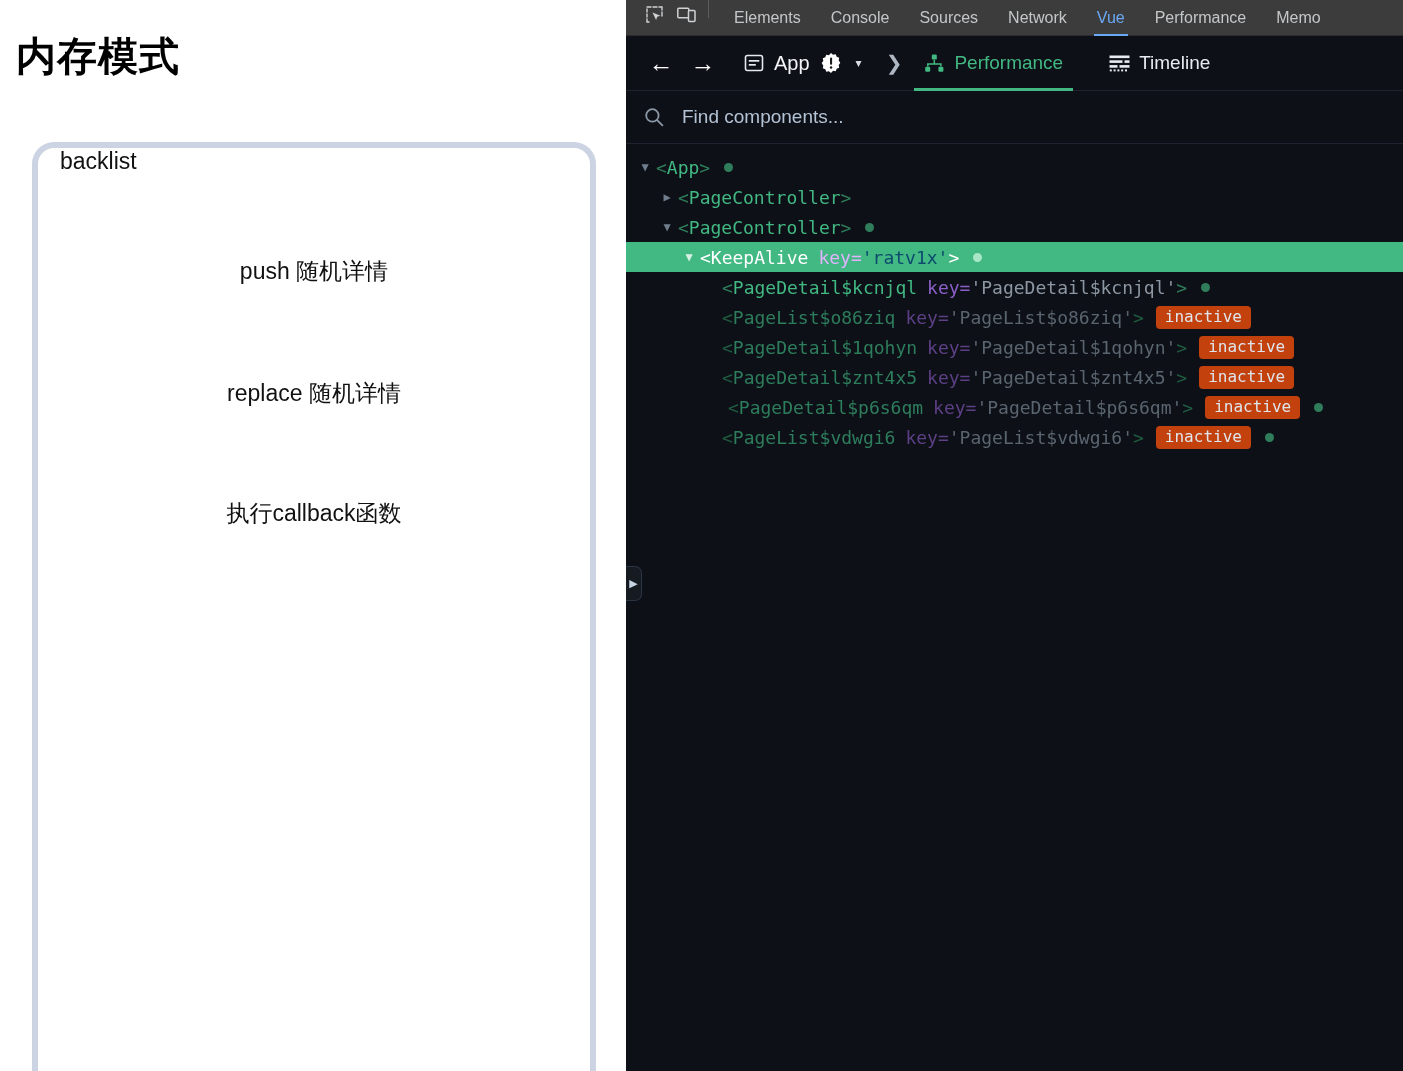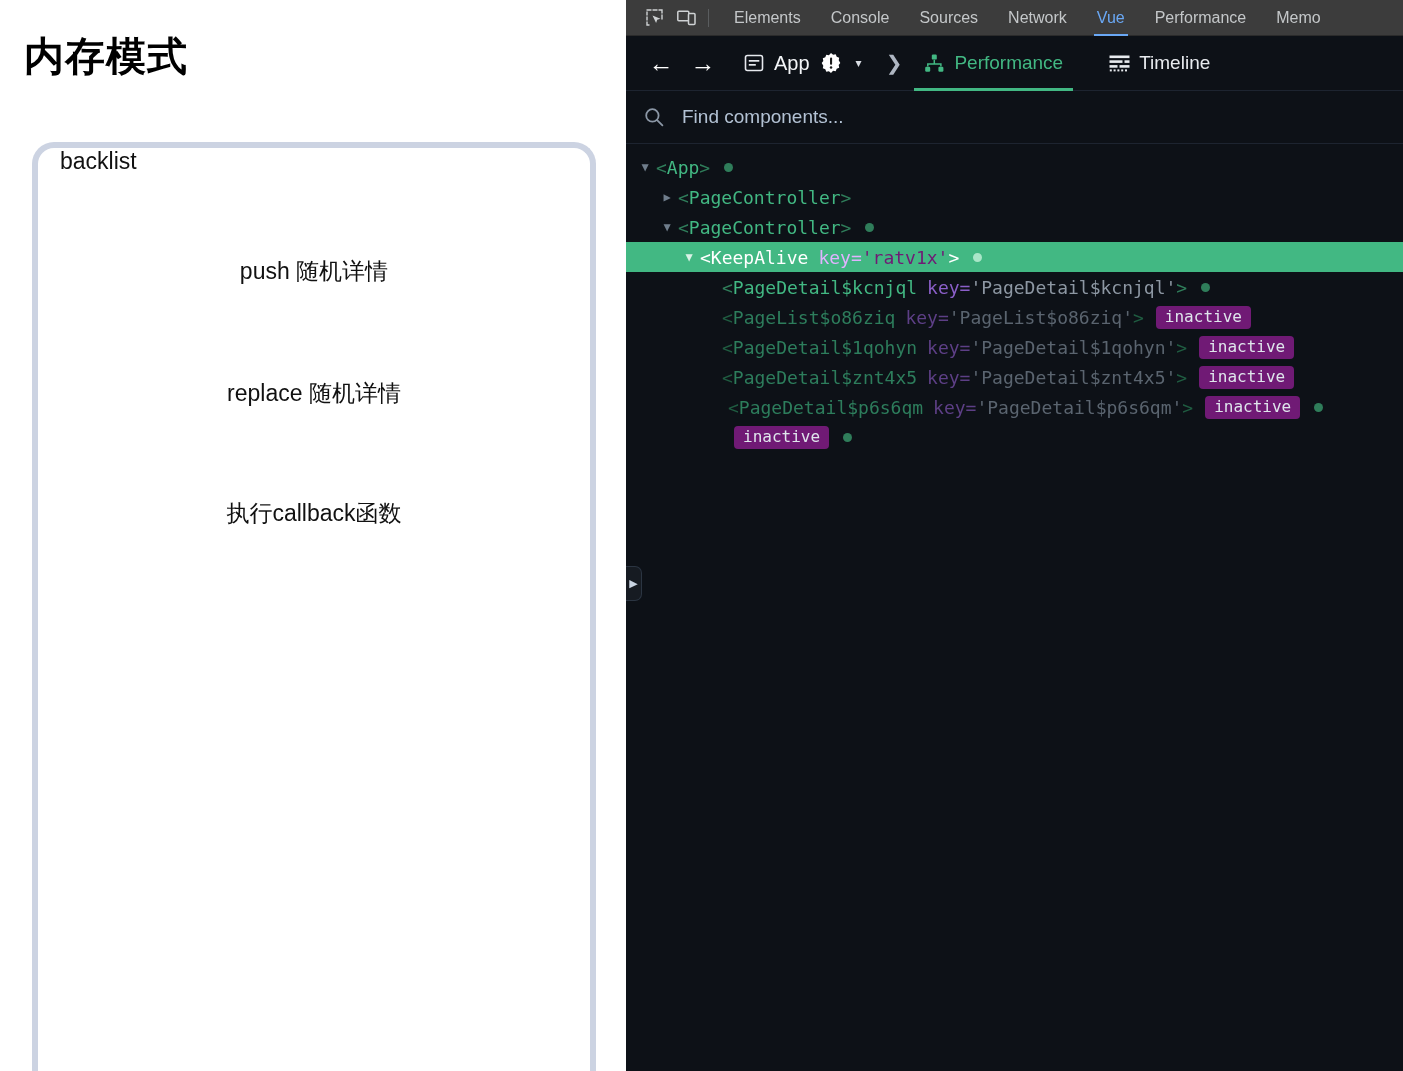--- a/index.html
+++ b/index.html
@@ -18,21 +18,20 @@
     position: relative;
     overflow: hidden;
   }
   .page-title {
     font-size: 40px;
     font-weight: bold;
     color: #000000;
     padding: 34px 0 0 16px;
     letter-spacing: 1px;
     line-height: 1.1;
-    margin-left: 8px;
   }
   .phone-frame {
     position: absolute;
     left: 32px; top: 142px;
     width: 564px; height: 960px;
     background: #ffffff;
     border: 6px solid #ccd3e2;
     border-bottom: none;
     border-radius: 22px 22px 0 0;
     overflow: hidden;
@@ -65,21 +64,20 @@
     background: #101418;
     position: relative;
     overflow: hidden;
   }
 
   
   .dt-tabstrip {
     height: 36px;
     background: #3c3c3c;
     display: flex;
-    align-items: center;
     padding-left: 12px;
     border-bottom: 1px solid #2b2b2b;
   }
   .tb-icon-btn {
     width: 32px; height: 28px;
     display: flex; align-items: center; justify-content: center;
     color: #cfd2d4;
   }
   .tb-sep {
     width: 1px; height: 18px;
@@ -192,21 +190,21 @@
     position: relative;
     padding-left: 8px;
   }
   .trow.selected {
     background: #42b883;
     border-radius: 0 0 0 0;
   }
   .trow.selected .tag-br,
   .trow.selected .tag-nm { color: #ffffff; }
   .trow.selected .attr-k  { color: #e0b3ff; }
-  .trow.selected .attr-v  { color: #701a75; }
+  .trow.selected .attr-v  { color: #0c4a6e; }
   .trow.selected .arrow   { color: #d9f2e6; }
   .arrow {
     width: 22px;
     color: #6f7d8c;
     font-size: 12px;
     flex: 0 0 22px;
     text-align: center;
   }
   .arrow.empty { visibility: hidden; }
   .tag-br { color: #2f7d5a; }
@@ -220,21 +218,21 @@
   .gdot {
     width: 9px; height: 9px;
     border-radius: 50%;
     background: #2f7d5a;
     margin-left: 14px;
     flex: 0 0 9px;
   }
   .trow.selected .gdot { background: #a9e6c8; }
   .badge {
     margin-left: 12px;
-    background: #701a75;
+    background: #c2410c;
     color: #dfe5ec;
     border-radius: 4px;
     font-size: 16px;
     padding: 3px 9px 4px;
     font-family: "DejaVu Sans Mono", monospace;
     line-height: 1;
   }
 
   
   .drawer-handle {
@@ -404,20 +402,21 @@
           <span class="badge">inactive</span>
         </div>
         <div class="trow dim" style="padding-left: 74px; margin-left: 6px;">
           <span class="arrow empty">▶</span>
           <span><span class="tag-br">&lt;</span><span class="tag-nm">PageDetail$p6s6qm</span><span class="attr-k">key=</span><span class="attr-v">'PageDetail$p6s6qm'</span><span class="tag-br">&gt;</span></span>
           <span class="badge">inactive</span>
           <span class="gdot"></span>
         </div>
         <div class="trow dim" style="padding-left: 74px;">
           <span class="arrow empty">▶</span>
+          <span><span class="tag-br">&lt;</span><span class="tag-nm">PageList$vdwgi6</span><span class="attr-k">key=</span><span class="attr-v">'PageList$vdwgi6'</span><span class="tag-br">&gt;</span></span>
           <span class="badge">inactive</span>
           <span class="gdot"></span>
         </div>
       </div>
 
     <div class="drawer-handle">▶</div>
   </div>
 
 </div>
 

